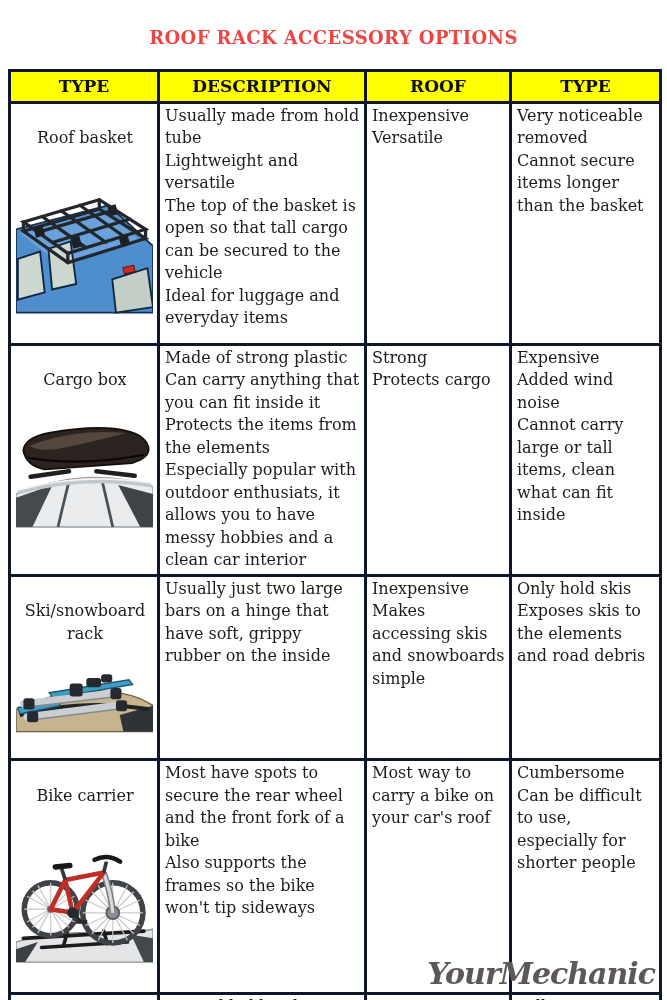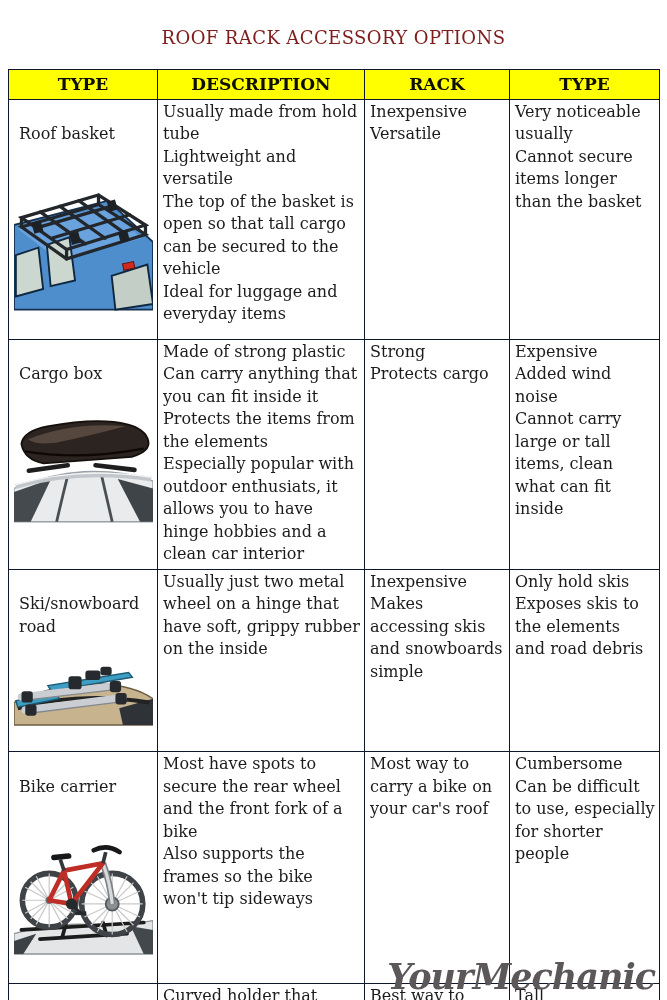--- a/index.html
+++ b/index.html
@@ -6,84 +6,84 @@
   body{
     width:667px;height:1000px;
     background:#ffffff;
     font-family:"DejaVu Serif","Liberation Serif",serif;
     color:#1c1c1c;
     position:relative;
     overflow:hidden;
   }
   .page-title{
     text-align:center;
-    font-weight:normal;
+    font-weight:bold;
     font-size:18px;
     letter-spacing:.4px;
     padding-top:27px;
-    color:#7f1d1d;
+    color:#ef4444;
   }
   table.acc{
     border-collapse:collapse;
     table-layout:fixed;
     margin:21px 0 0 8px;
     width:651px;
   }
   table.acc td,table.acc th{
-    border:1px solid #0f172a;
+    border:3px solid #0f172a;
     vertical-align:top;
     padding:1px 4px 2px 5px;
     font-size:16px;
     line-height:22.5px;
     white-space:pre-line;
     overflow:hidden;
   }
   table.acc th{
     background:#FFFF00;
     font-size:17px;
     font-weight:bold;
     text-align:center;
     vertical-align:middle;
     padding:3px 2px;
     white-space:nowrap;
     color:#0d0d00;
   }
   tr.hdr{height:28px;}
   tr.r0{height:232px;} tr.r1{height:230px;} tr.r2{height:114px;} tr.r3{height:161px;} tr.r4{height:112px;}
   td.typecell{padding:1px 0 0 0;}
-  td.typecell .tlabel{padding:0 4px 2px 5px;}
+  td.typecell .tlabel{padding:0 4px 2px 5px;text-align:center;}
   td.typecell svg{display:block;width:100%;}
   .brand{
     position:absolute;
     right:12px;
     top:956px;
     font-style:italic;
     font-weight:bold;
-    font-size:35px;
+    font-size:30px;
     letter-spacing:-1px;
     color:#5c5759;
   }
 </style>
 </head>
 <body>
 
 <div class="page-title">ROOF RACK ACCESSORY OPTIONS</div>
 
 <table class="acc">
   <colgroup>
     <col style="width:149px">
       <col style="width:207px">
       <col style="width:145px">
       <col style="width:150px">
   </colgroup>
   <tbody>
       <tr class="hdr">
     <th>TYPE</th>
     <th>DESCRIPTION</th>
-    <th>RACK</th>
+    <th>ROOF</th>
     <th>TYPE</th>
   </tr>
 
   <tr class="r0">
     <td class="typecell">
       <div class="tlabel">Roof basket</div>
       <svg viewBox="0 0 148 144" height="144">
         <rect width="148" height="144" fill="#fff"></rect>
         <path d="M0,54 L100,28 L148,72 L148,144 L0,144 Z" fill="#4f8ecd" stroke="#16314f" stroke-width="2"></path>
         <path d="M4,58 L98,34 L136,68 L48,92 Z" fill="#69a2dc"></path>
@@ -111,21 +111,21 @@
           <rect x="112" y="60" width="10" height="12" transform="rotate(-15 117 66)"></rect>
         </g>
       </svg>
     </td>
     <td>Usually made from hold tube
 Lightweight and versatile
 The top of the basket is open so that tall cargo can be secured to the vehicle
 Ideal for luggage and everyday items</td>
     <td>Inexpensive
 Versatile</td>
-    <td>Very noticeable usually
+    <td>Very noticeable removed
 Cannot secure items longer than the basket</td>
   </tr>
 
   <tr class="r1">
     <td class="typecell">
       <div class="tlabel">Cargo box</div>
       <svg viewBox="0 0 150 116" height="116">
         <rect width="150" height="116" fill="#fff"></rect>
         <path d="M0,80 Q40,64 75,62 Q115,60 150,72 L150,116 L0,116 Z" fill="#e9ebed" stroke="#9aa0a5" stroke-width="1.5"></path>
         <path d="M0,84 L40,70 L18,116 L0,116 Z" fill="#454a4f"></path>
@@ -139,31 +139,31 @@
           <line x1="88" y1="55" x2="130" y2="60"></line>
         </g>
         <path d="M8,32 Q10,18 36,13 Q92,3 122,11 Q142,16 145,29 Q147,40 127,46 L32,53 Q11,49 8,32 Z" fill="#2c2420" stroke="#150f0c" stroke-width="2"></path>
         <path d="M15,27 Q64,8 120,13 Q88,22 44,31 Q22,33 15,27 Z" fill="#55473d"></path>
         <path d="M12,40 Q70,50 140,37" stroke="#0d0806" stroke-width="2.5" fill="none"></path>
       </svg>
     </td>
     <td>Made of strong plastic
 Can carry anything that you can fit inside it
 Protects the items from the elements
-Especially popular with outdoor enthusiats, it allows you to have hinge hobbies and a clean car interior</td>
+Especially popular with outdoor enthusiats, it allows you to have messy hobbies and a clean car interior</td>
     <td>Strong
 Protects cargo</td>
     <td>Expensive
 Added wind noise
 Cannot carry large or tall items, clean what can fit inside</td>
   </tr>
 
   <tr class="r2">
     <td class="typecell">
-      <div class="tlabel">Ski/snowboard road</div>
+      <div class="tlabel">Ski/snowboard rack</div>
       <svg viewBox="0 0 148 64" height="64">
         <rect width="148" height="64" fill="#fff"></rect>
         <path d="M0,40 Q50,18 92,20 Q128,22 148,36 L148,64 L0,64 Z" fill="#c7b48e" stroke="#6b5d42" stroke-width="1.5"></path>
         <path d="M112,46 L148,36 L148,64 L116,64 Z" fill="#2f3338"></path>
         <path d="M4,46 Q70,28 144,40" stroke="#222" stroke-width="4.5" fill="none"></path>
         <path d="M36,22 L122,8 L126,13 L40,28 Z" fill="#3e9dc2" stroke="#1c5a74" stroke-width="1.5"></path>
         <path d="M2,38 L46,30 L48,36 L4,45 Z" fill="#3e9dc2" stroke="#1c5a74" stroke-width="1.5"></path>
         <line x1="8" y1="34" x2="110" y2="22" stroke="#caced2" stroke-width="8" stroke-linecap="round"></line>
         <line x1="8" y1="38" x2="110" y2="26" stroke="#85898d" stroke-width="1.5"></line>
         <line x1="12" y1="48" x2="116" y2="35" stroke="#caced2" stroke-width="8" stroke-linecap="round"></line>
@@ -172,21 +172,21 @@
           <rect x="8" y="28" width="12" height="12" rx="3"></rect>
           <rect x="102" y="17" width="12" height="12" rx="3"></rect>
           <rect x="12" y="42" width="12" height="12" rx="3"></rect>
           <rect x="108" y="30" width="12" height="12" rx="3"></rect>
           <rect x="58" y="12" width="14" height="14" rx="3"></rect>
           <rect x="76" y="6" width="16" height="10" rx="3"></rect>
           <rect x="92" y="2" width="12" height="9" rx="3"></rect>
         </g>
       </svg>
     </td>
-    <td>Usually just two metal wheel on a hinge that have soft, grippy rubber on the inside</td>
+    <td>Usually just two large bars on a hinge that have soft, grippy rubber on the inside</td>
     <td>Inexpensive
 Makes accessing skis and snowboards simple</td>
     <td>Only hold skis
 Exposes skis to the elements and road debris</td>
   </tr>
 
   <tr class="r3">
     <td class="typecell">
       <div class="tlabel">Bike carrier</div>
       <svg viewBox="0 0 150 136" height="136">

